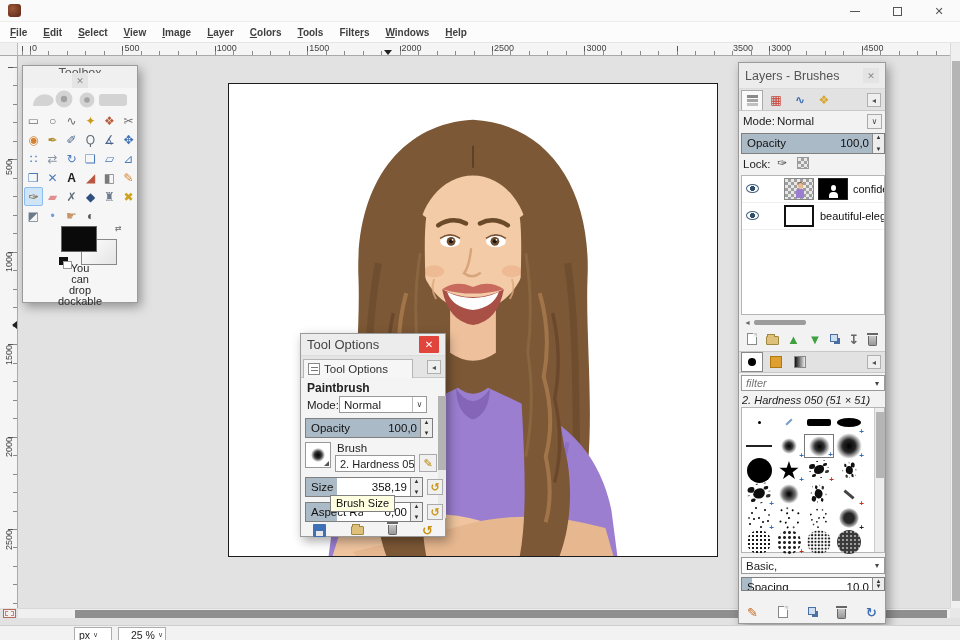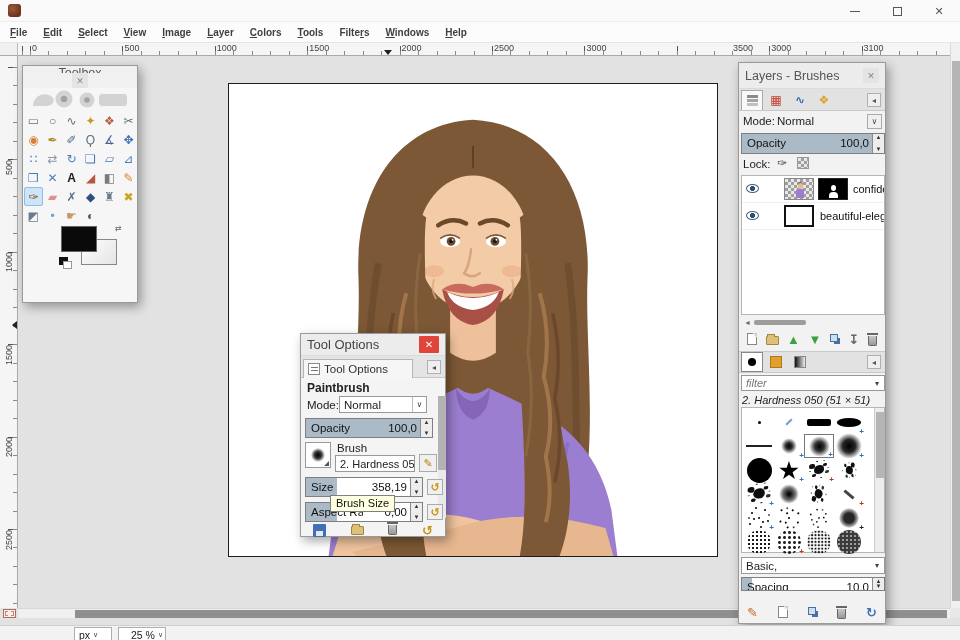--- a/index.html
+++ b/index.html
@@ -212,21 +212,21 @@
 <div class="hruler" id="hruler">
     <span class="rtick" style="left: 14px;">0</span>
     <span class="rtick" style="left: 106.4px;">500</span>
     <span class="rtick" style="left: 198.8px;">1000</span>
     <span class="rtick" style="left: 291.2px;">1500</span>
     <span class="rtick" style="left: 383.6px;">2000</span>
     <span class="rtick" style="left: 476px;">2500</span>
     <span class="rtick" style="left: 568.4px;">3000</span>
     <span class="rtick" style="left: 675px; margin-left: 40px;">3500</span>
     <span class="rtick" style="left: 753.2px;">3000</span>
-    <span class="rtick" style="left: 845.6px;">3100</span>
+    <span class="rtick" style="left: 845.6px;">4500</span>
     <span class="hmarker" style="left: 366px;"></span>
   </div>
 <div class="vruler" id="vruler">
     <span class="vtick" style="top: 104px;">500</span>
     <span class="vtick" style="top: 196.4px;">1000</span>
     <span class="vtick" style="top: 288.8px;">1500</span>
     <span class="vtick" style="top: 381.2px;">2000</span>
     <span class="vtick" style="top: 473.6px;">2500</span>
     <span class="vmarker" style="top: 265px;"></span>
   </div>
@@ -610,20 +610,26 @@
       <div class="tool">
         <span style="color: rgb(85, 85, 85);">◐</span>
       </div>
     </div>
   <div class="fgbg">
     <span class="bg-swatch"></span>
     <span class="fg-swatch"></span>
     <span class="mini-bw"></span>
     <span class="swap-arrows">⇄</span>
   </div>
+  <div class="drop-text" id="drop-text">
+      <div>You</div>
+      <div>can</div>
+      <div>drop</div>
+      <div>dockable</div>
+    </div>
 </div>
 
 <div class="win" id="tool-options">
   <div class="win-title">
     <span class="t" style="font-size:13px;color:#444;">Tool Options</span>
     <span class="xbtn-red">✕</span>
   </div>
   <div id="to-tabs">
     <div class="to-tab">
       <span class="icon-tab-opts"></span>

